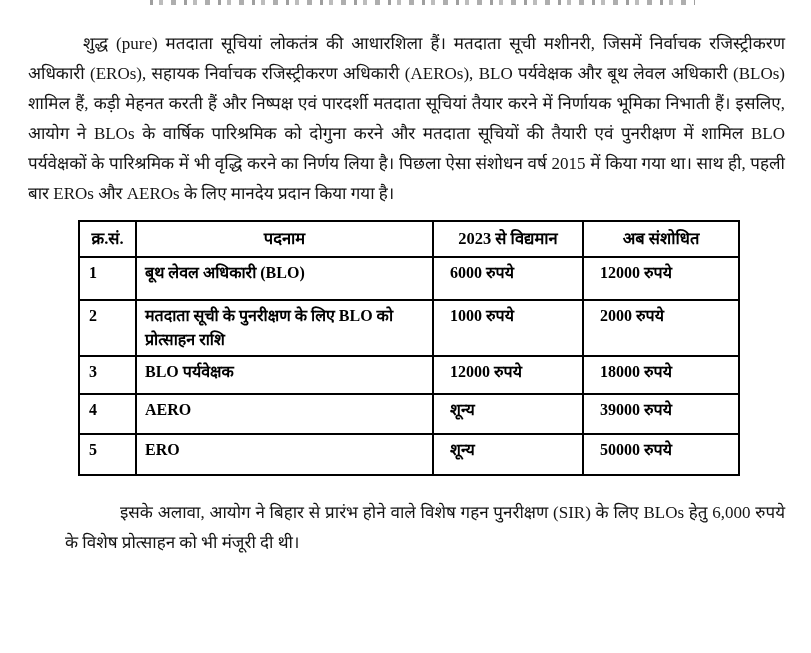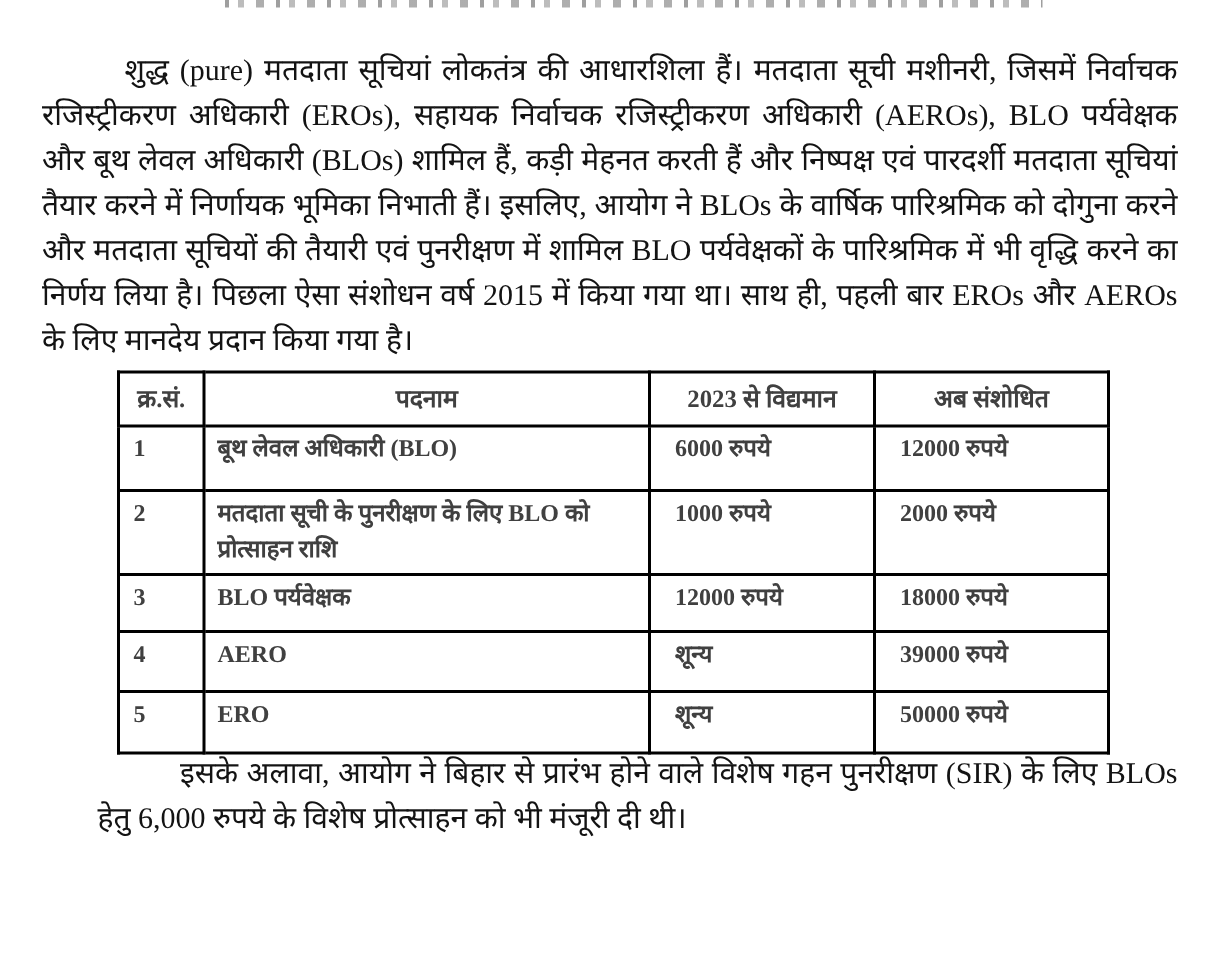--- a/index.html
+++ b/index.html
@@ -31,40 +31,40 @@
       repeating-linear-gradient(90deg,
         rgba(70,70,70,0.65) 0 3px, transparent 3px 9px,
         rgba(70,70,70,0.45) 9px 13px, transparent 13px 21px,
         rgba(70,70,70,0.55) 21px 26px, transparent 26px 34px);
     opacity: 0.8;
   }
   .para {
     position: absolute;
     left: 28px;
     right: 26px;
-    font-size: 20px;
+    font-size: 17px;
     line-height: 30px;
     text-align: justify;
     text-indent: 55px;
     color: #131313;
   }
   .p1 { top: 12px; }
   .p2 { top: 481px; margin-left: 37px; }
   .p3 { top: 546px; }
 
   table.rem-table {
     position: absolute;
-    top: 247px;
+    top: 220px;
     left: 78px;
     width: 660px;
     border-collapse: collapse;
     table-layout: fixed;
     font-weight: bold;
     font-size: 16px;
-    color: #404040;
+    color: #000000;
   }
   .rem-table th,
   .rem-table td {
     border: 2px solid #000000;
     padding: 3px 8px;
     vertical-align: top;
     line-height: 24px;
     overflow: hidden;
   }
   .rem-table thead tr { height: 36px; }

